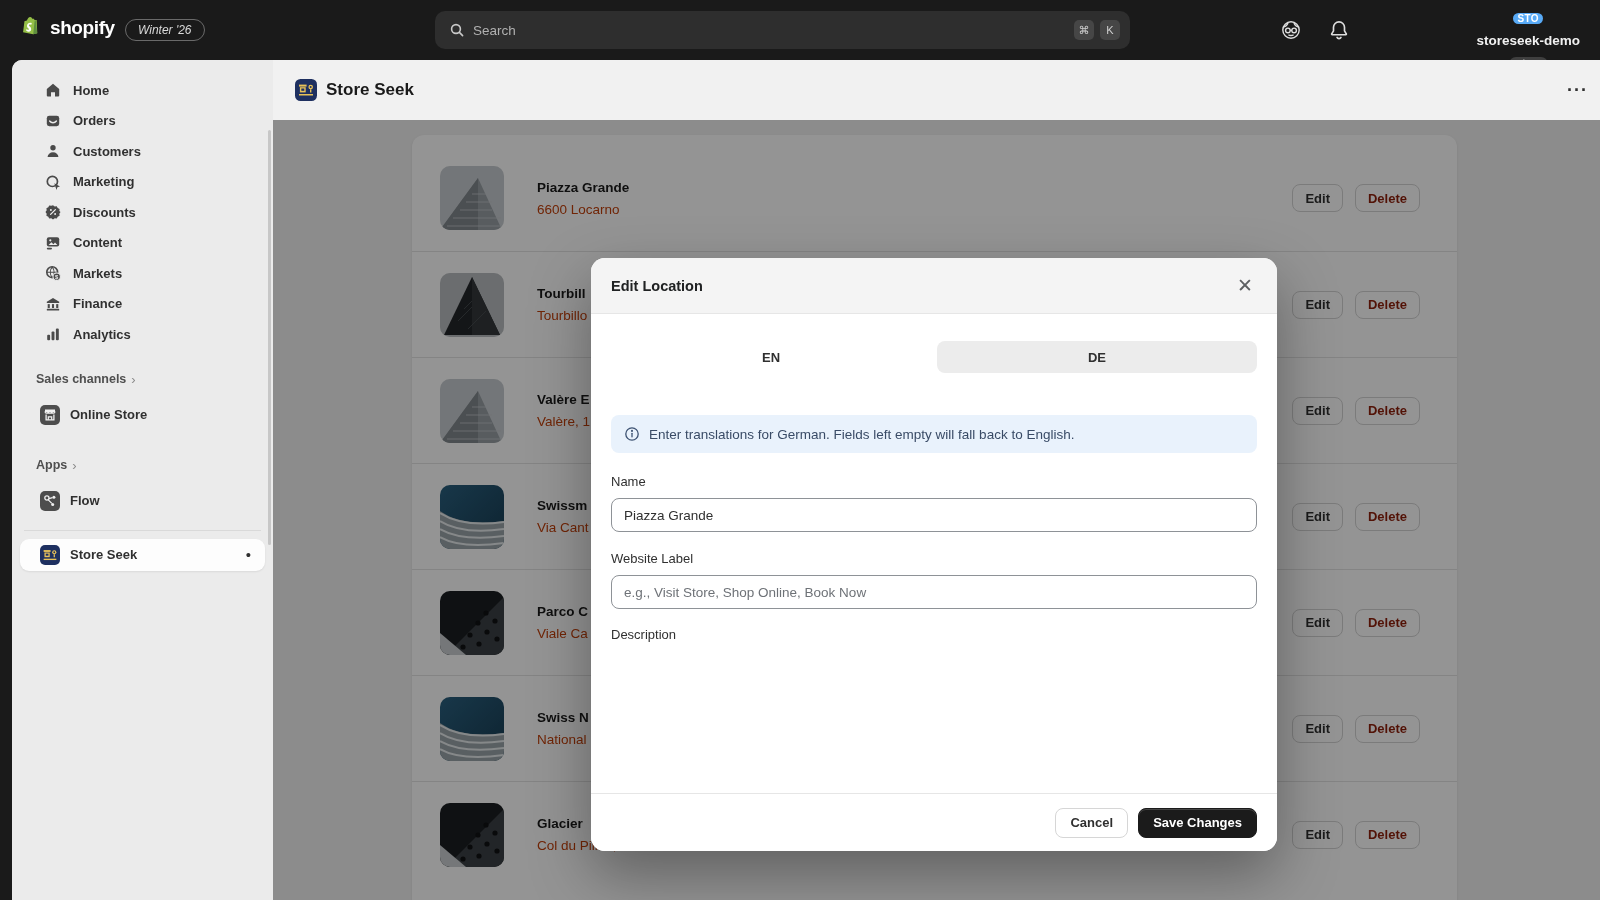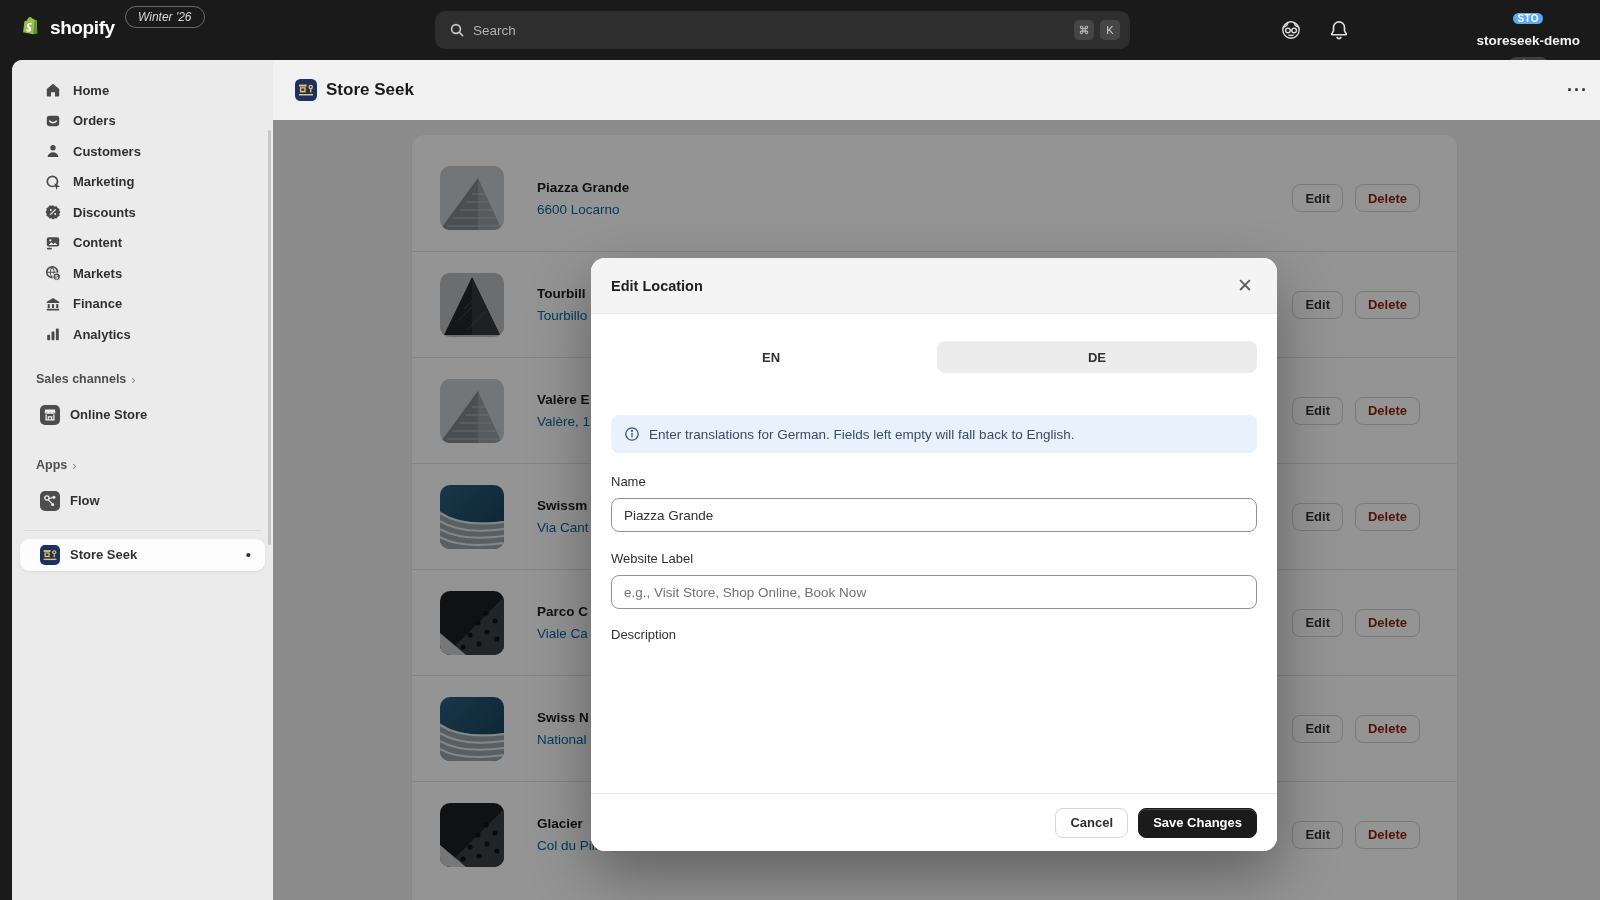--- a/index.html
+++ b/index.html
@@ -4,21 +4,21 @@
 <style>
   * { margin:0; padding:0; box-sizing:border-box; }
   html,body { width:1600px; height:900px; overflow:hidden; background:#1a1a1a;
     font-family:"Liberation Sans", sans-serif; -webkit-font-smoothing:antialiased; }
 
   
   .topbar { position:absolute; top:0; left:0; width:1600px; height:60px; background:#1a1a1a; }
   .brand { position:absolute; left:20px; top:15px; display:flex; align-items:center; gap:7px; }
   .brand .bag { width:23px; height:25px; display:inline-block; }
   .brand .word { color:#fff; font-size:19px; font-weight:bold; letter-spacing:-0.4px; }
-  .release-badge { position:absolute; left:125px; top:6px; height:22px; padding:0 12px;
+  .release-badge { position:absolute; left:125px; top:19px; height:22px; padding:0 12px;
     border:1px solid #6a6a6a; border-radius:11px; color:#d9d9d9; font-size:12px; font-style:italic;
     display:flex; align-items:center; }
   .searchbox { position:absolute; left:435px; top:11px; width:695px; height:38px; background:#2e2e2e;
     border-radius:10px; display:flex; align-items:center; padding:0 10px 0 14px; }
   .searchbox .s-icon { width:16px; height:16px; margin-right:8px; flex:0 0 auto; }
   .searchbox input { flex:1; background:transparent; border:none; outline:none; color:#e3e3e3;
     font-size:13.5px; font-family:"Liberation Sans", sans-serif; }
   .searchbox input::placeholder { color:#b1b1b1; }
   .kbd { width:20px; height:20px; background:#464646; border-radius:5px; color:#cfcfcf; font-size:11px;
     display:flex; align-items:center; justify-content:center; margin-left:6px; }
@@ -66,21 +66,21 @@
   .content { position:absolute; top:60px; left:0; right:0; bottom:0; background:#f1f1f1; overflow:hidden; }
   .card { position:absolute; left:139px; top:15px; width:1045px; height:830px; background:#fff;
     border-radius:12px; box-shadow:0 1px 3px rgba(0,0,0,.08); padding-top:10px; }
   .lrow { height:106px; display:flex; align-items:center; padding:0 16px 0 28px; }
   .lrow + .lrow { border-top:1px solid #e4e4e4; }
   .thumb { width:64px; height:64px; border-radius:10px; overflow:hidden; flex:0 0 auto;
     box-shadow:inset 0 0 0 1px rgba(0,0,0,.06); }
   .thumb svg { width:64px; height:64px; display:block; }
   .lrow-text { margin-left:33px; }
   .lrow-title { font-size:13.5px; font-weight:bold; color:#1a1a1a; margin-bottom:7px; white-space:nowrap; }
-  .lrow-sub { font-size:13.5px; color:#0369a1; white-space:nowrap; }
+  .lrow-sub { font-size:13.5px; color:#c2410c; white-space:nowrap; }
   .lrow-actions { margin-left:auto; display:flex; gap:12px; padding-right:21px; }
   .btn-sm { height:28px; padding:0 12px; border:1px solid #d4d4d4; border-radius:8px; background:#fff;
     font-size:13px; font-weight:600; color:#303030; display:flex; align-items:center; cursor:pointer;
     font-family:"Liberation Sans", sans-serif; }
   .btn-sm.danger { color:#8e1f0b; }
   .dim { position:absolute; inset:0; background:rgba(0,0,0,.42); }
 
   
   .modal { position:absolute; left:591px; top:258px; width:686px; height:593px; background:#fff;
     border-radius:14px; box-shadow:0 24px 60px rgba(0,0,0,.35); z-index:20; }

